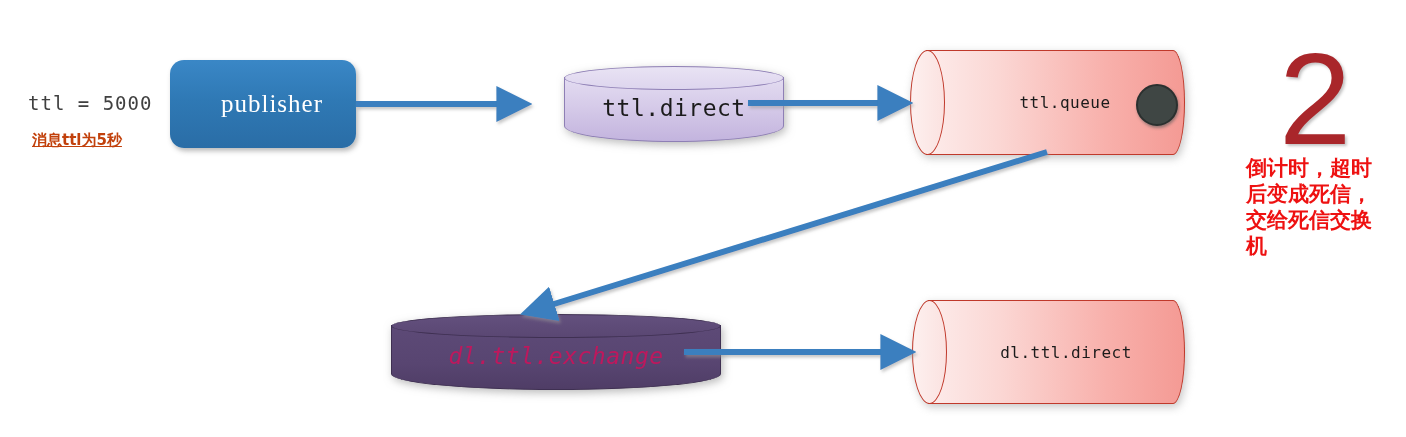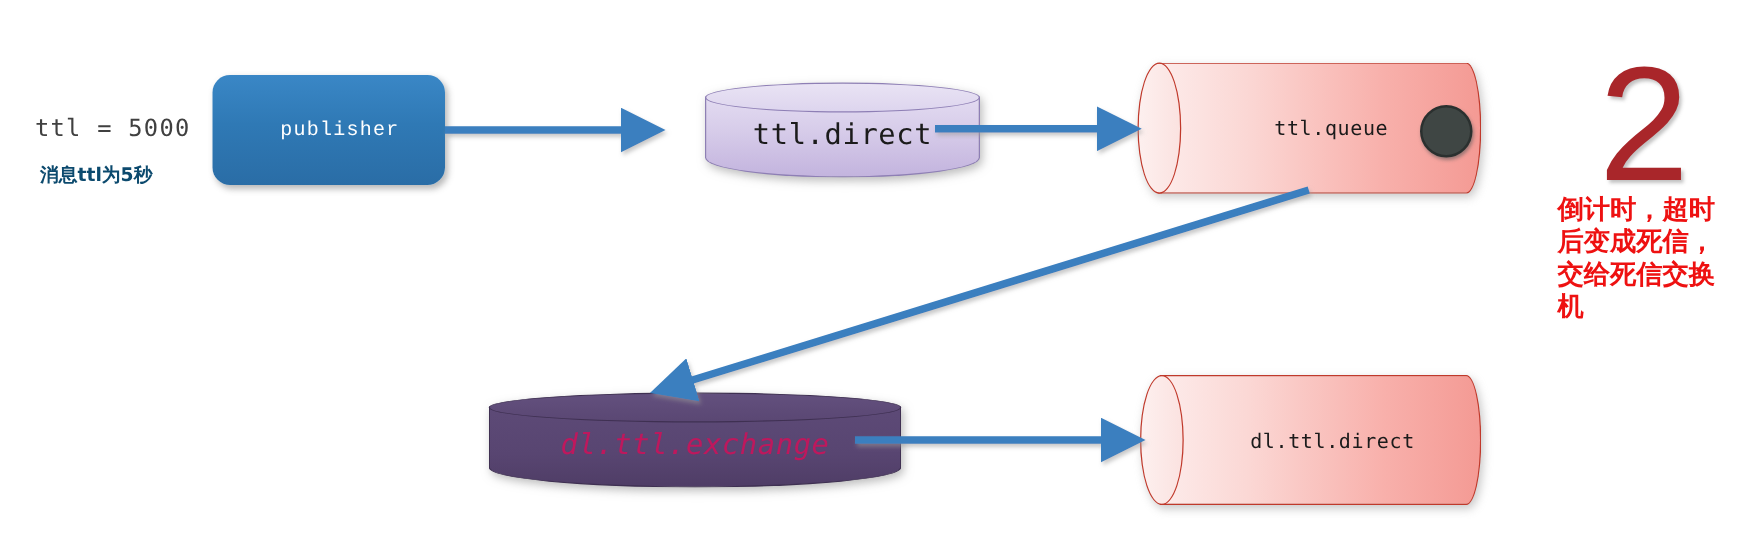--- a/index.html
+++ b/index.html
@@ -25,23 +25,24 @@
     font-size: 19px;
     color: #404040;
     letter-spacing: 1px;
     white-space: nowrap;
   }
   .red-note {
     position: absolute;
     font-family: "DejaVu Sans", "Liberation Sans", sans-serif;
     font-size: 15px;
     font-weight: bold;
-    color: #0c4a6e;
+    color: #c2410c;
     white-space: nowrap;
     letter-spacing: 0px;
+    text-decoration: underline;
   }
   .red-block {
     position: absolute;
     font-family: Liberation Mono, monospace;
     font-size: 21px;
     font-weight: bold;
     color: #ee1111;
     line-height: 26px;
     width: 140px;
   }
@@ -59,22 +60,22 @@
   .publisher-box {
     position: absolute;
     border-radius: 14px;
     background: linear-gradient(to bottom, #3a87c6 0%, #2f79b5 45%, #2a6da6 100%);
     box-shadow: 2px 3px 5px rgba(100,100,100,0.45);
     display: flex;
     align-items: center;
     justify-content: center;
   }
   .publisher-box .node-text {
-    font-family: Liberation Mono, monospace;
-    font-size: 16px;
+    font-family: Liberation Serif, serif;
+    font-size: 25px;
     color: #ffffff;
     letter-spacing: 1px;
     margin-left: 18px;
   }
 
   
   .cyl-v {
     position: absolute;
     filter: drop-shadow(2px 3px 4px rgba(120,120,120,0.5));
     margin-left: 36px;

